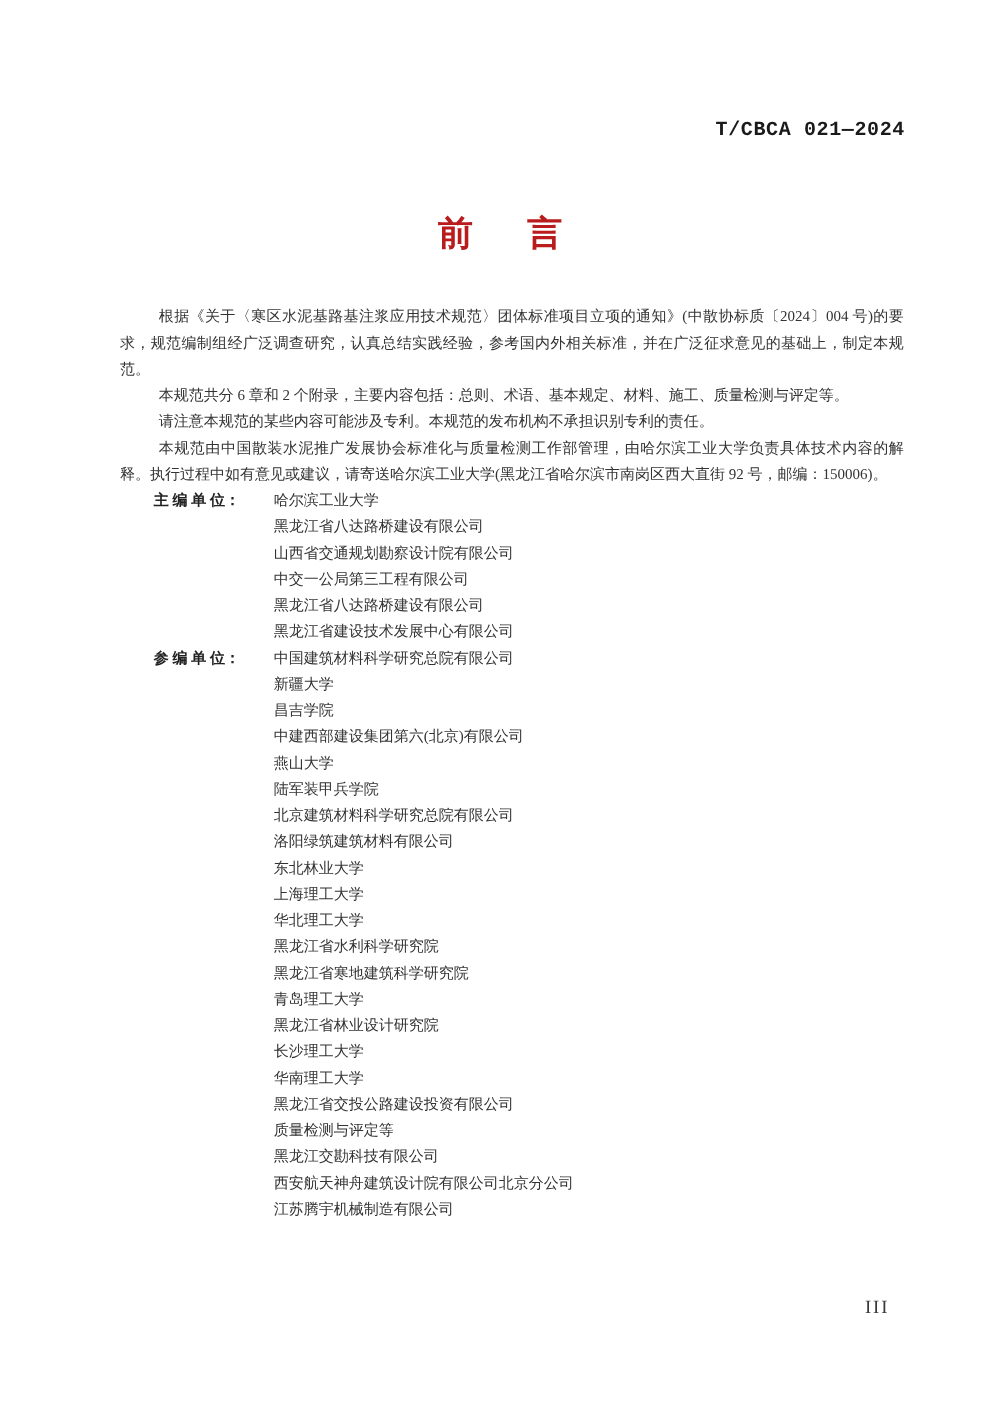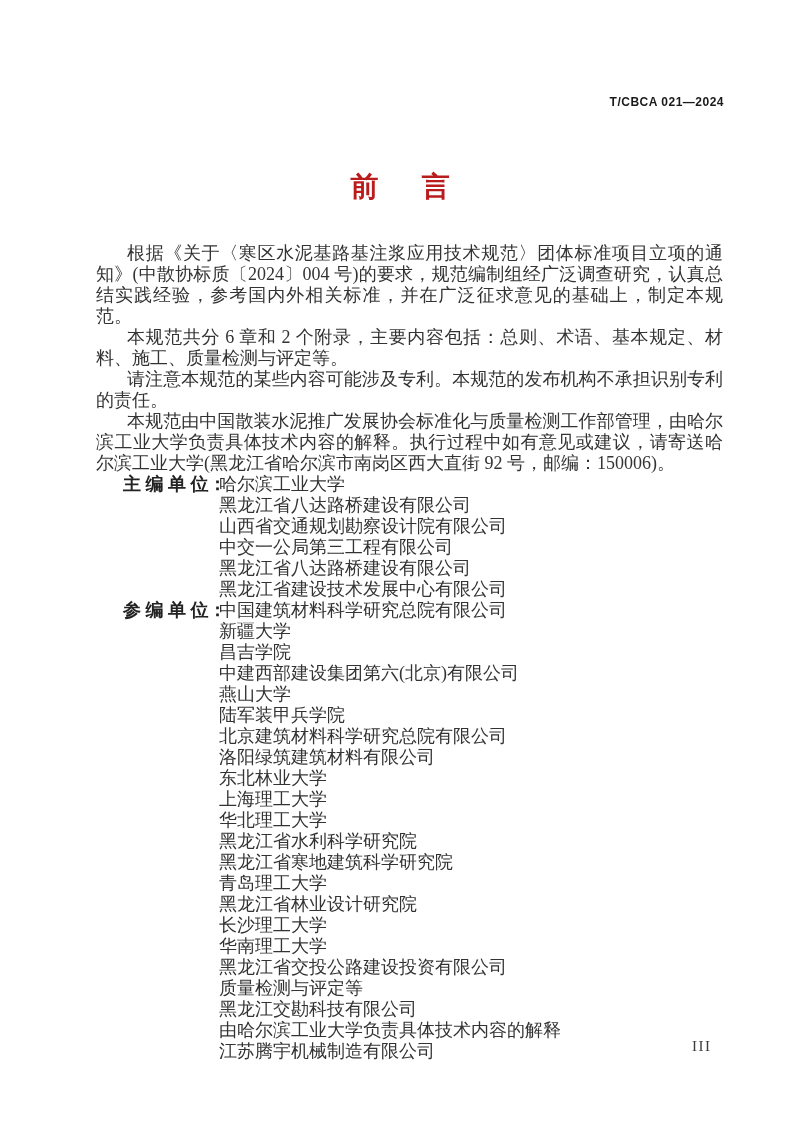--- a/index.html
+++ b/index.html
@@ -13,25 +13,25 @@
     height: 1130px;
     background: #ffffff;
     font-family: "Liberation Serif", "DejaVu Serif", serif;
     color: #333333;
     overflow: hidden;
   }
   .header-code {
     position: absolute;
     top: 95px;
     right: 76px;
-    font-size: 12px;
+    font-size: 16px;
     font-weight: 700;
     color: #1a1a1a;
     letter-spacing: 0.5px;
-    font-family: Liberation Sans, sans-serif;
+    font-family: Liberation Mono, monospace;
   }
   .doc-title {
     position: absolute;
     top: 168px;
     left: 0;
     width: 100%;
     text-align: center;
     font-family: "Liberation Sans", "DejaVu Sans", sans-serif;
     font-size: 28px;
     font-weight: 700;
@@ -41,21 +41,21 @@
     letter-spacing: 1.55em;
     position: relative;
     left: 0.78em; 
     white-space: nowrap;
   }
   .content {
     position: absolute;
     top: 243px;
     left: 96px;
     width: 627px;
-    font-size: 18px;
+    font-size: 12px;
     line-height: 21px;
     text-align: justify;
   }
   .paragraphs .list-item {
     text-indent: 31px;
     margin: 0;
   }
   .units-row {
     display: flex;
     align-items: flex-start;
@@ -136,21 +136,21 @@
           <div class="list-item">华北理工大学</div>
           <div class="list-item">黑龙江省水利科学研究院</div>
           <div class="list-item">黑龙江省寒地建筑科学研究院</div>
           <div class="list-item">青岛理工大学</div>
           <div class="list-item">黑龙江省林业设计研究院</div>
           <div class="list-item">长沙理工大学</div>
           <div class="list-item">华南理工大学</div>
           <div class="list-item">黑龙江省交投公路建设投资有限公司</div>
           <div class="list-item">质量检测与评定等</div>
           <div class="list-item">黑龙江交勘科技有限公司</div>
-          <div class="list-item">由哈尔滨工业大学负责具体技术内容的解释</div>
+          <div class="list-item">西安航天神舟建筑设计院有限公司北京分公司</div>
           <div class="list-item">江苏腾宇机械制造有限公司</div>
         </div>
     </div>
 
   </div>
 
   <div class="footer-page">III</div>
 
 </div>
 

